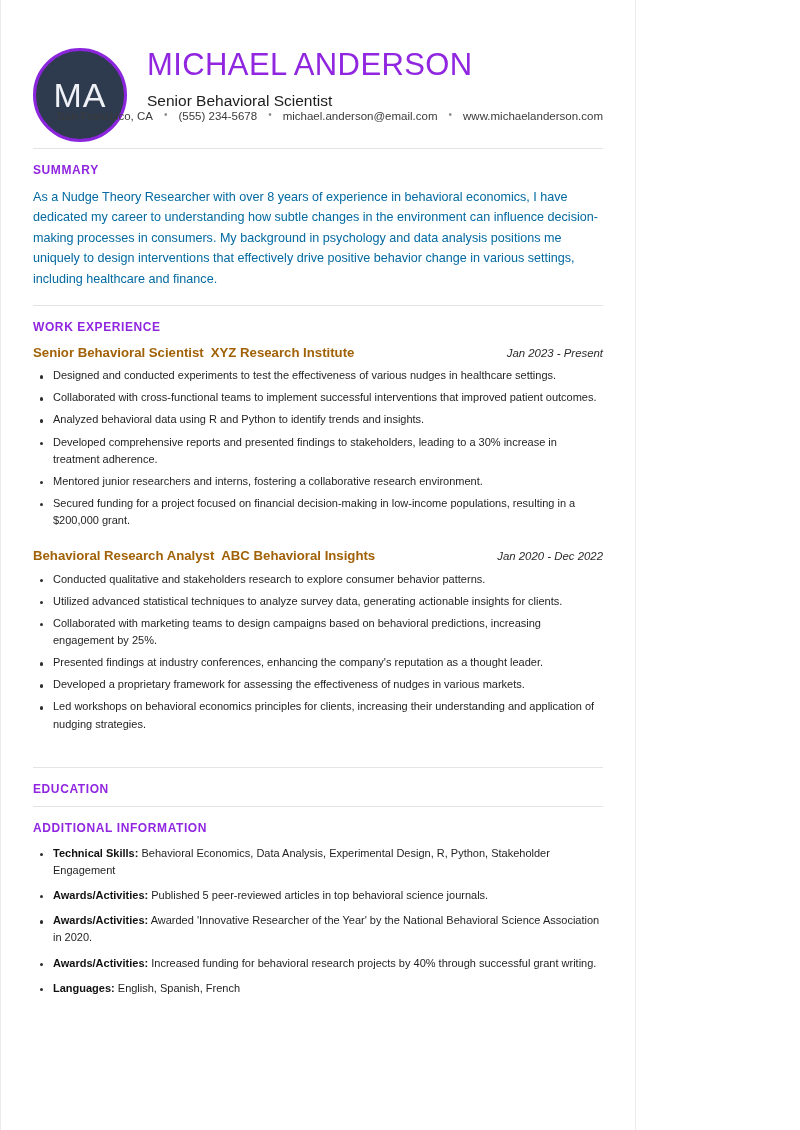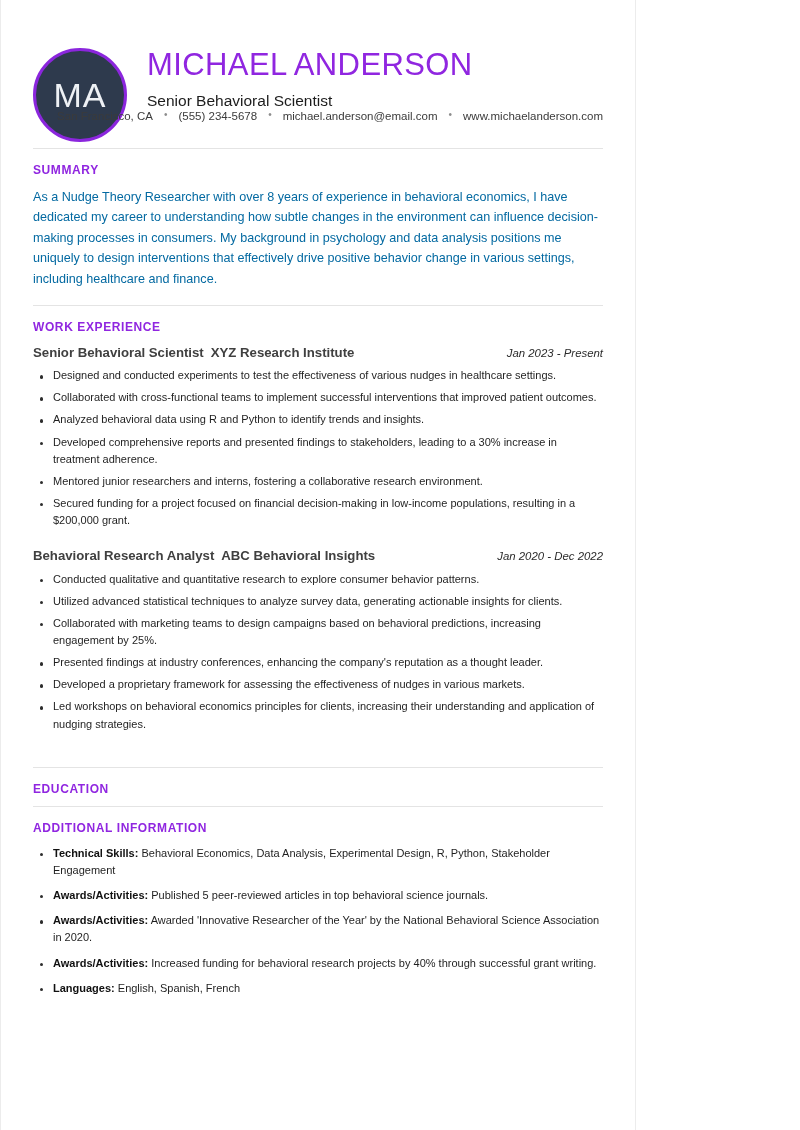--- a/index.html
+++ b/index.html
@@ -115,21 +115,21 @@
   .entry-head {
     display: flex;
     align-items: baseline;
     justify-content: space-between;
     gap: 14px;
     margin-bottom: 6px;
   }
   .entry-head-left {
     font-size: 13.2px;
     font-weight: bold;
-    color: #404040;
+    color: #a16207;
     line-height: 1.3;
   }
   .entry-company { padding-left: 7px; }
   .entry-date {
     flex: 0 0 auto;
     font-size: 11.4px;
     font-style: italic;
     color: #2b2b2b;
     white-space: nowrap;
   }
@@ -215,21 +215,21 @@
     </div>
 
     <div class="entry">
       <div class="entry-head">
         <div class="entry-head-left">
           <span>Behavioral Research Analyst</span><span class="entry-company">ABC Behavioral Insights</span>
         </div>
         <div class="entry-date">Jan 2020 - Dec 2022</div>
       </div>
       <ul class="bullets">
-        <li>Conducted qualitative and quantitative research to explore consumer behavior patterns.</li>
+        <li>Conducted qualitative and stakeholders research to explore consumer behavior patterns.</li>
         <li>Utilized advanced statistical techniques to analyze survey data, generating actionable insights for clients.</li>
         <li>Collaborated with marketing teams to design campaigns based on behavioral predictions, increasing engagement by 25%.</li>
         <li>Presented findings at industry conferences, enhancing the company's reputation as a thought leader.</li>
         <li>Developed a proprietary framework for assessing the effectiveness of nudges in various markets.</li>
         <li>Led workshops on behavioral economics principles for clients, increasing their understanding and application of nudging strategies.</li>
       </ul>
     </div>
     <div class="section-tail"></div>
   </div>
 

